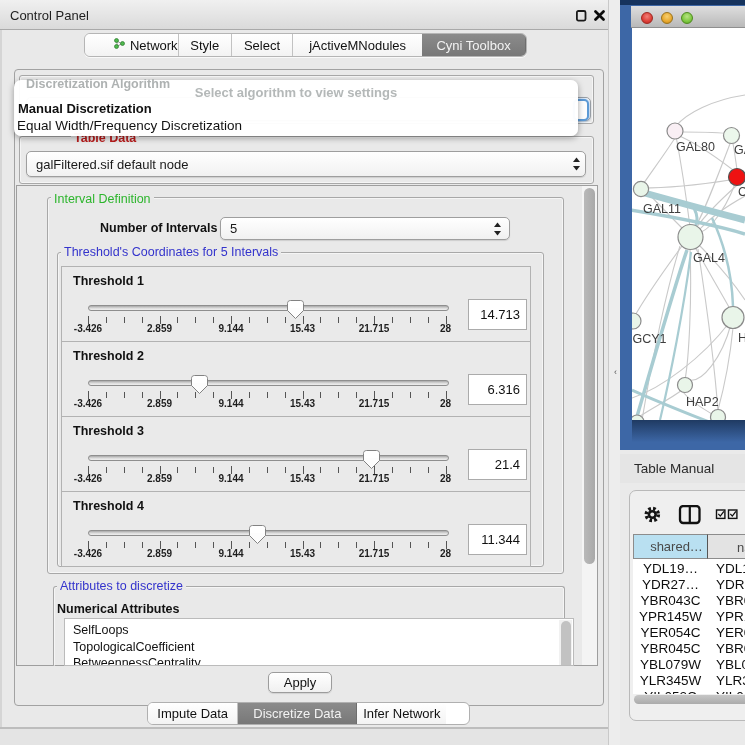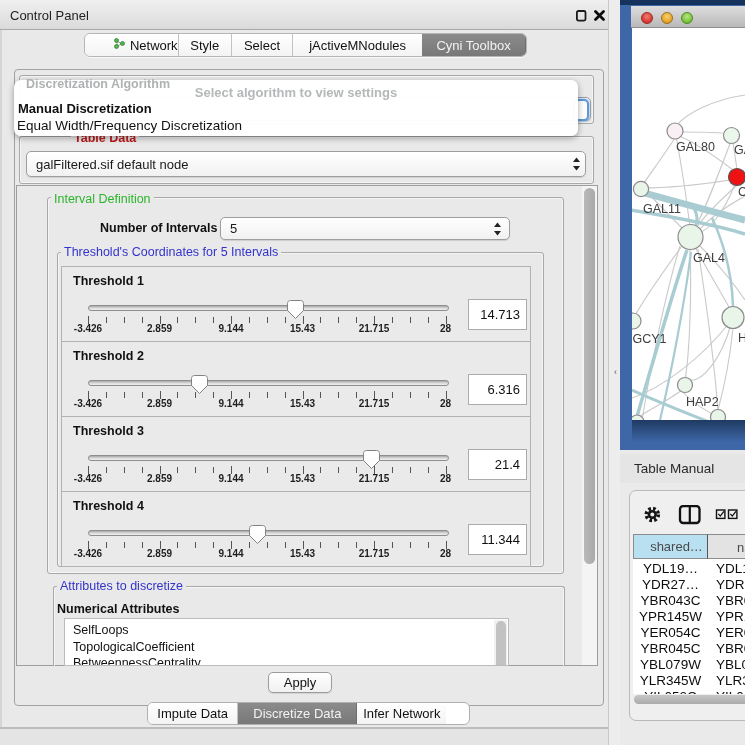--- a/index.html
+++ b/index.html
@@ -226,21 +226,21 @@
     <path d="M3.5 0.5 h10 a3 3 0 0 1 3 3 v7 l-8 8 l-8 -8 v-7 a3 3 0 0 1 3-3 Z" fill="#fdfdfd" stroke="#828282" stroke-width="1"></path>
     <path d="M3.5 1.2 h10 a2.5 2.5 0 0 1 2.5 2.5 v4 h-15 v-4 a2.5 2.5 0 0 1 2.5-2.5 Z" fill="#ffffff"></path>
   </svg>
   <div class="field">11.344</div>
  </div>
   </div>
 
 <div class="grp" style="left:53px;top:586px;width:510px;height:80px;border-bottom:none;border-radius:3px 3px 0 0;"></div>
 <div class="grptitle" style="left:57px;top:580px;color:#3333cc;">Attributes to discretize</div>
 <div class="abs" style="left:57px;top:602px;font-size:12.5px;font-weight:bold;color:#111;">Numerical Attributes</div>
-<div class="abs" style="left:64px;top:618px;width:445px;height:48px;background:#fff;border:1px solid #bbb;box-sizing:border-box;overflow:hidden;">
+<div class="abs" style="left:64px;top:618px;width:510px;height:48px;background:#fff;border:1px solid #bbb;box-sizing:border-box;overflow:hidden;">
  <div style="position:absolute;left:8px;top:3px;font-size:12.5px;color:#111;line-height:16.5px;">SelfLoops<br>TopologicalCoefficient<br>BetweennessCentrality</div>
  <div style="position:absolute;right:1px;top:1px;width:13px;height:46px;background:#f1f1f1;"></div>
  <div style="position:absolute;right:2.5px;top:2px;width:10px;height:60px;background:#c2c2c2;border-radius:5px;"></div>
 </div>
 
 <div class="abs" style="left:17px;top:666px;width:565px;height:2px;background:#e9e9e9;"></div>
 
 <div class="abs" style="left:268px;top:672px;width:64px;height:21px;background:linear-gradient(#ffffff,#f0f0f0);border:1px solid #9c9c9c;border-radius:5px;box-sizing:border-box;display:flex;align-items:center;justify-content:center;font-size:13px;color:#111;box-shadow:0 1px 1px rgba(0,0,0,0.1);">Apply</div>
 
 <div class="abs" style="left:147px;top:702px;width:321px;height:21px;border:1px solid #b0b0b0;border-radius:6px;overflow:hidden;background:#fff;">

